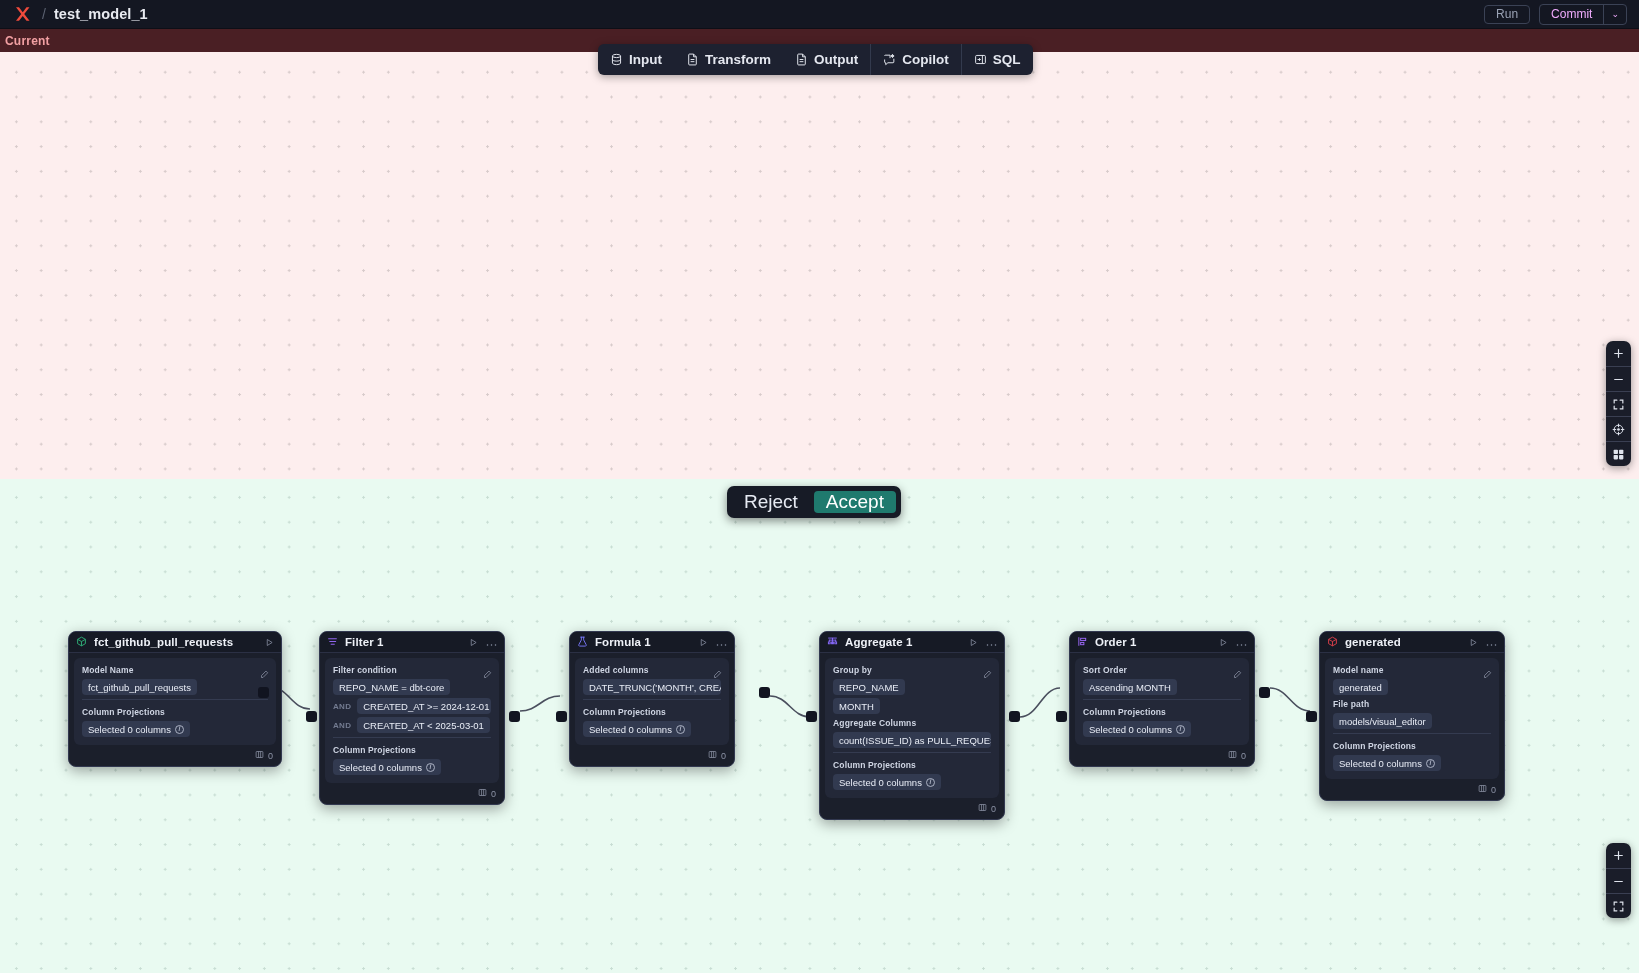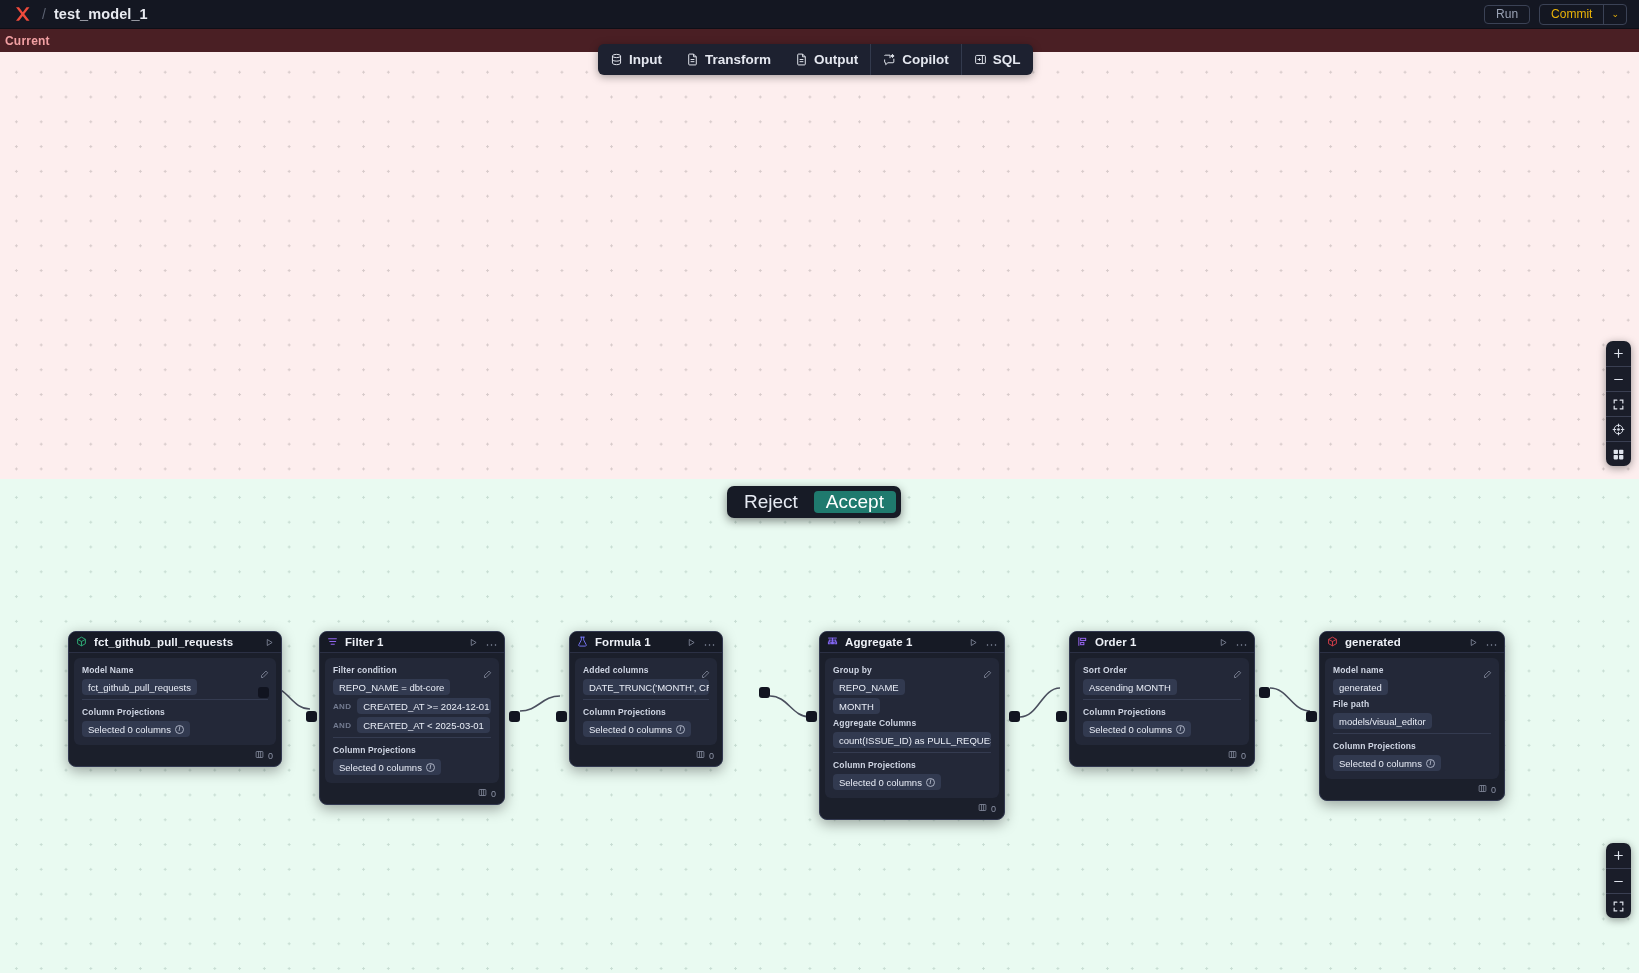--- a/index.html
+++ b/index.html
@@ -19,21 +19,21 @@
   }
   .logo{ margin-left:12px; width:20px; height:20px; display:flex; align-items:center; justify-content:center;}
   .bc-sep{ color:#5c6272; font-size:14px; margin:0 8px 0 10px;}
   .bc-title{ color:#e8eaf0; font-size:14.5px; font-weight:700; letter-spacing:.1px;}
   .topbar-right{ margin-left:auto; display:flex; align-items:center; gap:9px; padding-right:12px;}
   .tb-btn{
     height:19px; padding:0 11px; border:1px solid #3b4255; border-radius:4px;
     color:#9aa2b4; font-size:12px; display:flex; align-items:center; background:transparent;
   }
   .tb-group{ display:flex; align-items:stretch; border:1px solid #3b4255; border-radius:4px; overflow:hidden;}
-  .tb-group .seg{ height:19px; padding:0 11px; color:#eab308; font-size:12px; display:flex; align-items:center;}
+  .tb-group .seg{ height:19px; padding:0 11px; color:#f0abfc; font-size:12px; display:flex; align-items:center;}
   .tb-group .seg.caret{ padding:0 7px; border-left:1px solid #3b4255; font-size:9px;}
 
   
   .pane{ position:absolute; left:0; width:1639px; overflow:hidden; }
   .pane-current{ top:29px; height:450px; background:#fdeeee; }
   .pane-new{ top:479px; height:494px; background:#e9faf1; }
 
   .dots{ position:absolute; inset:0;
     background-image:radial-gradient(#00000026 1px, transparent 1px);
     background-size:24.8px 24.8px; background-position:4px 6px;
@@ -360,21 +360,21 @@
         </div>
       </div>
       <div class="node-foot">
         <span><svg width="9" height="9" viewBox="0 0 24 24" fill="none" stroke="#8d94a7" stroke-width="2">
             <rect x="3" y="4" width="18" height="16" rx="1.5"></rect>
             <path d="M9.5 4v16M15 4v16"></path>
           </svg></span>
         <span>0</span>
       </div>
     </div>
-    <div class="node" style="left: 569px; top: 631px; width: 154px;">
+    <div class="node" style="left: 569px; top: 631px; width: 166px;">
       <div class="node-head">
         <span><svg width="11" height="11" viewBox="0 0 24 24" fill="none" stroke="#7c7cff" stroke-width="2" stroke-linecap="round">
             <path d="M9.5 2.5v6L4 19a2 2 0 0 0 1.8 3h12.4A2 2 0 0 0 20 19l-5.5-10.5v-6"></path>
             <path d="M8 2.5h8"></path>
           </svg></span>
         <span class="node-title">Formula 1</span>
         <span class="node-head-actions">
           <span><svg width="9" height="9" viewBox="0 0 24 24" fill="none" stroke="#8d94a7" stroke-width="2" stroke-linejoin="round">
               <path d="M6 4l13 8-13 8z"></path>
             </svg></span>

